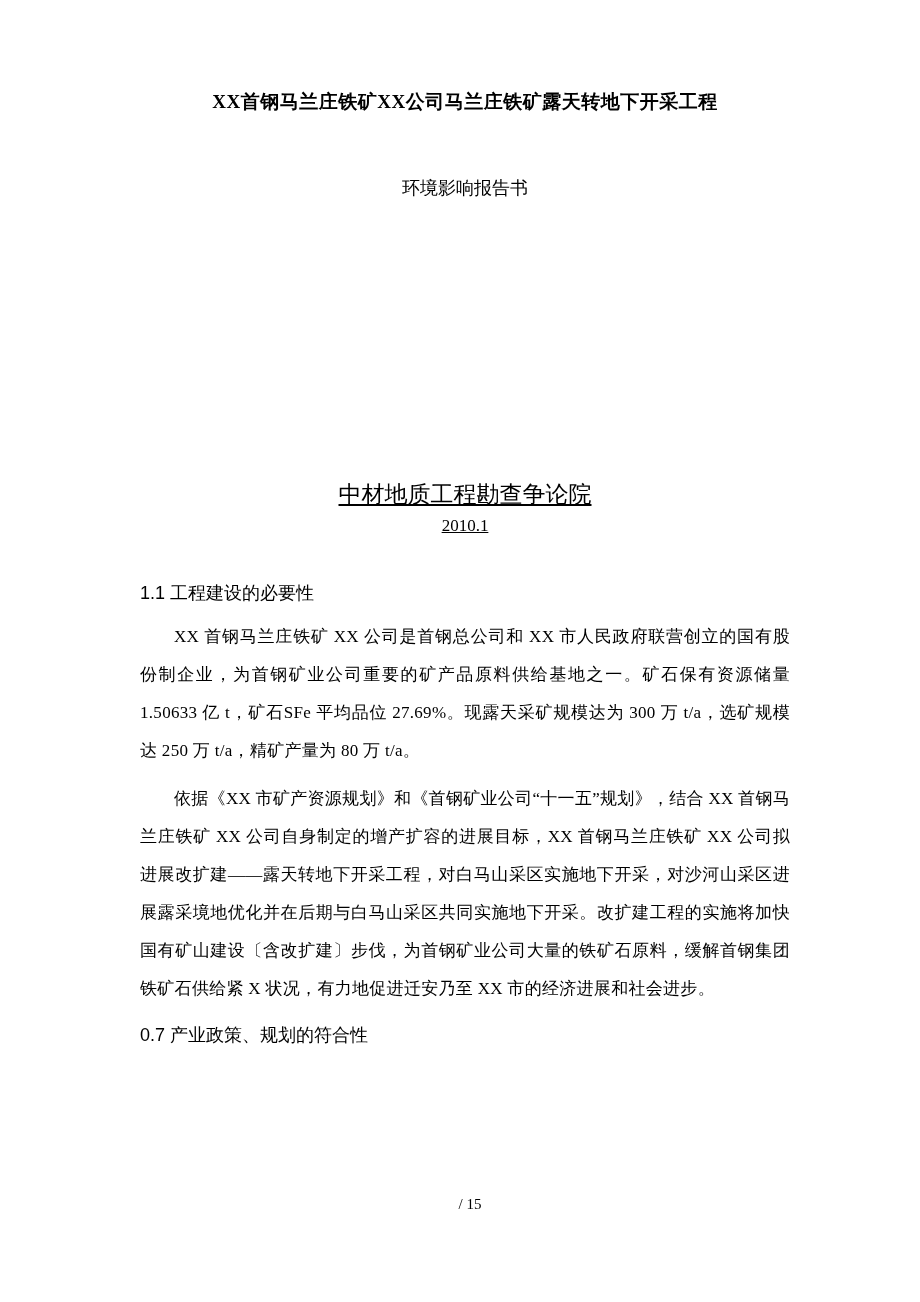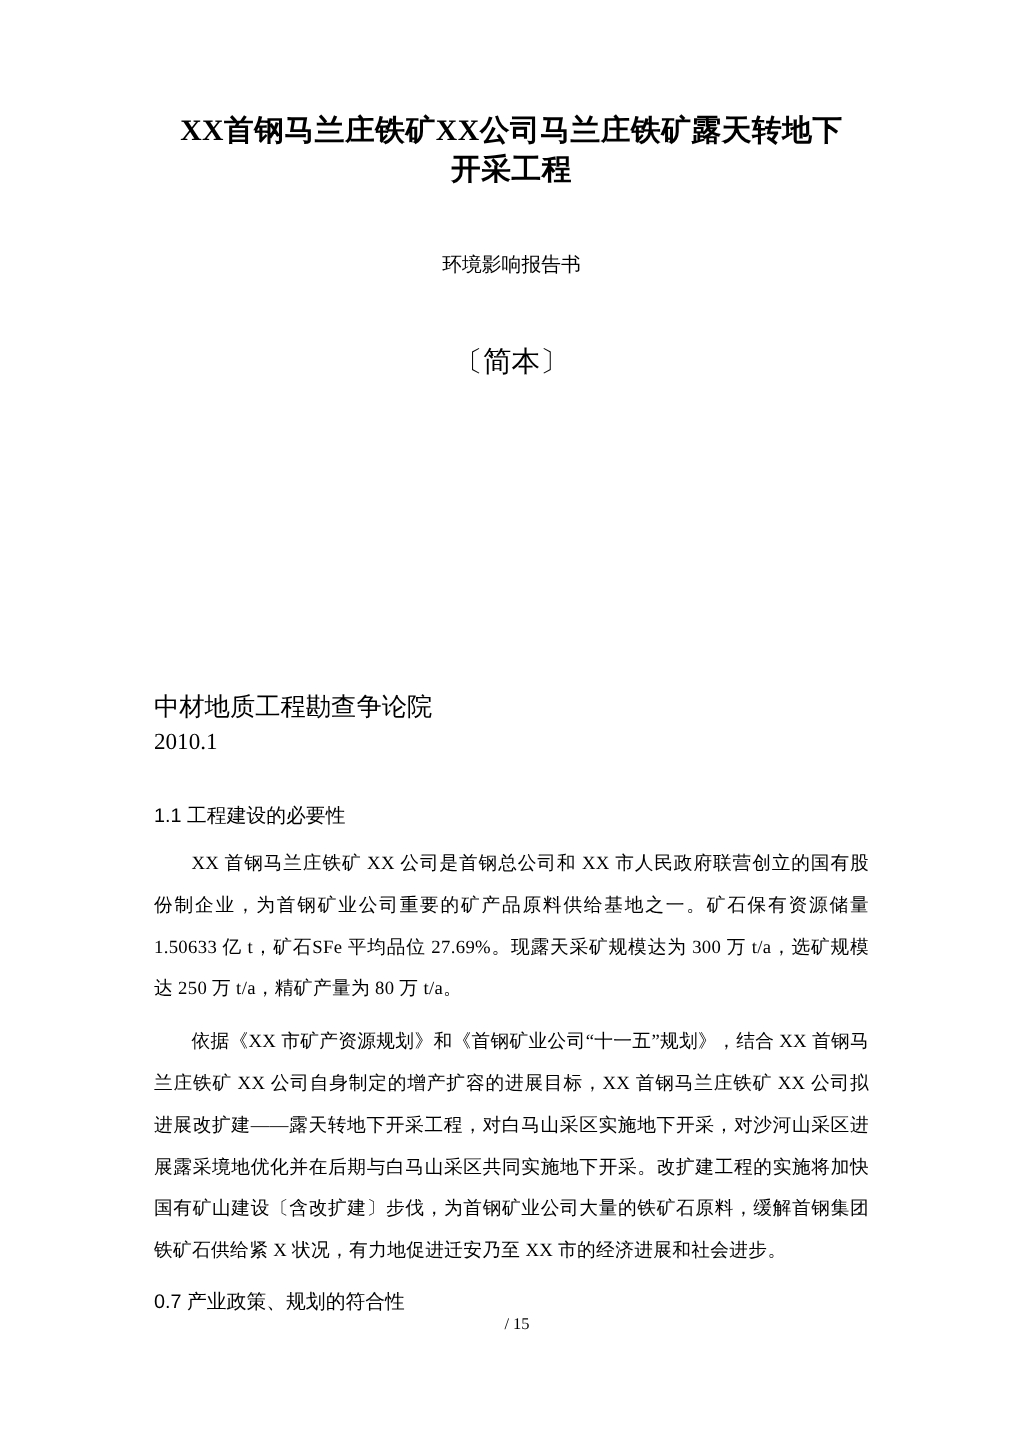--- a/index.html
+++ b/index.html
@@ -13,23 +13,23 @@
     position: relative;
     overflow: hidden;
   }
   .page {
     position: relative;
     width: 920px;
     height: 1302px;
     padding: 84px 130px 0 140px;
   }
   .doc-title {
-    margin: 16px;
+    margin: 0;
     text-align: center;
-    font-size: 27px;
+    font-size: 19px;
     font-weight: bold;
     line-height: 36px;
     letter-spacing: 0.5px;
     font-family: "Liberation Serif", "DejaVu Serif", serif;
   }
   .doc-subtitle {
     margin: 0;
     margin-top: 58px;
     text-align: center;
     font-size: 18px;
@@ -37,28 +37,29 @@
   }
   .doc-edition {
     margin: 0;
     margin-top: 62px;
     text-align: center;
     font-size: 26px;
     line-height: 34px;
   }
   .org-block {
     margin-top: 282px;
-    text-align: left;
+    text-align: center;
+    text-decoration: underline;
   }
   .org-name {
     font-size: 23px;
     line-height: 30px;
   }
   .org-date {
-    font-size: 21px;
+    font-size: 17px;
     line-height: 28px;
     margin-top: 2px;
     font-family: "Liberation Serif", "DejaVu Serif", serif;
   }
   .section-heading {
     margin: 0;
     margin-top: 38px;
     font-size: 18px;
     line-height: 30px;
     font-weight: normal;
@@ -90,21 +91,20 @@
 </style>
 </head>
 <body>
 
 <div class="page">
 
   <h1 class="doc-title">XX首钢马兰庄铁矿XX公司马兰庄铁矿露天转地下开采工程</h1>
 
   <div class="doc-subtitle">环境影响报告书</div>
 
-  <div class="doc-edition">〔简本〕</div>
 
   <div class="org-block">
     <div class="org-name">中材地质工程勘查争论院</div>
     <div class="org-date">2010.1</div>
   </div>
 
   <h2 class="section-heading">1.1 工程建设的必要性</h2>
 
   <p class="body-paragraph">XX 首钢马兰庄铁矿 XX 公司是首钢总公司和 XX 市人民政府联营创立的国有股份制企业，为首钢矿业公司重要的矿产品原料供给基地之一。矿石保有资源储量 1.50633 亿 t，矿石SFe 平均品位 27.69%。现露天采矿规模达为 300 万 t/a，选矿规模达 250 万 t/a，精矿产量为 80 万 t/a。</p>
 

